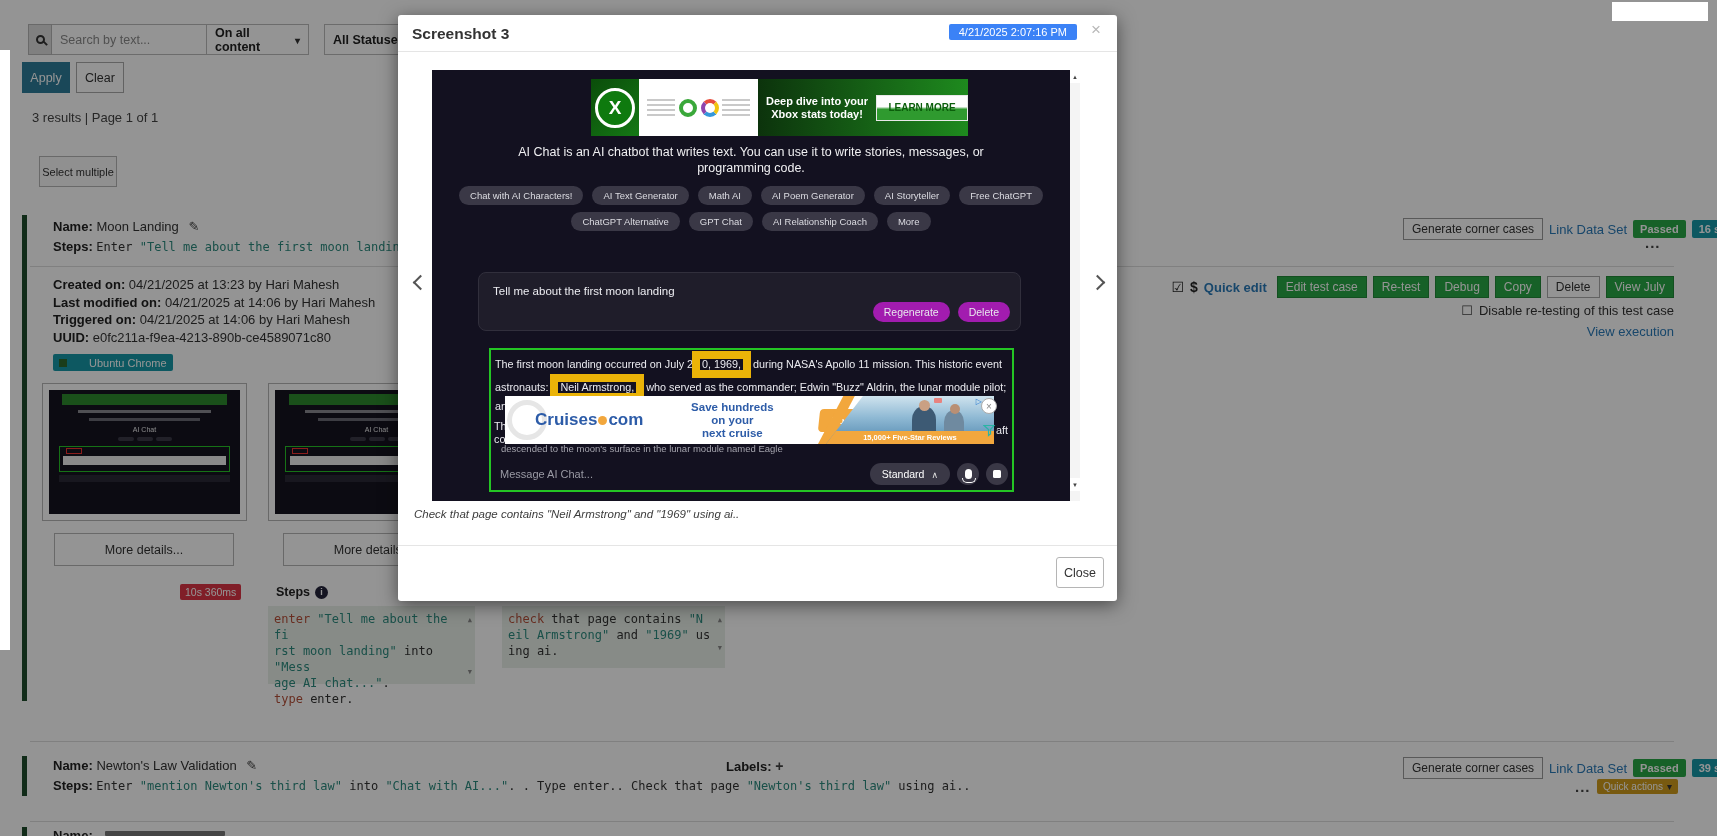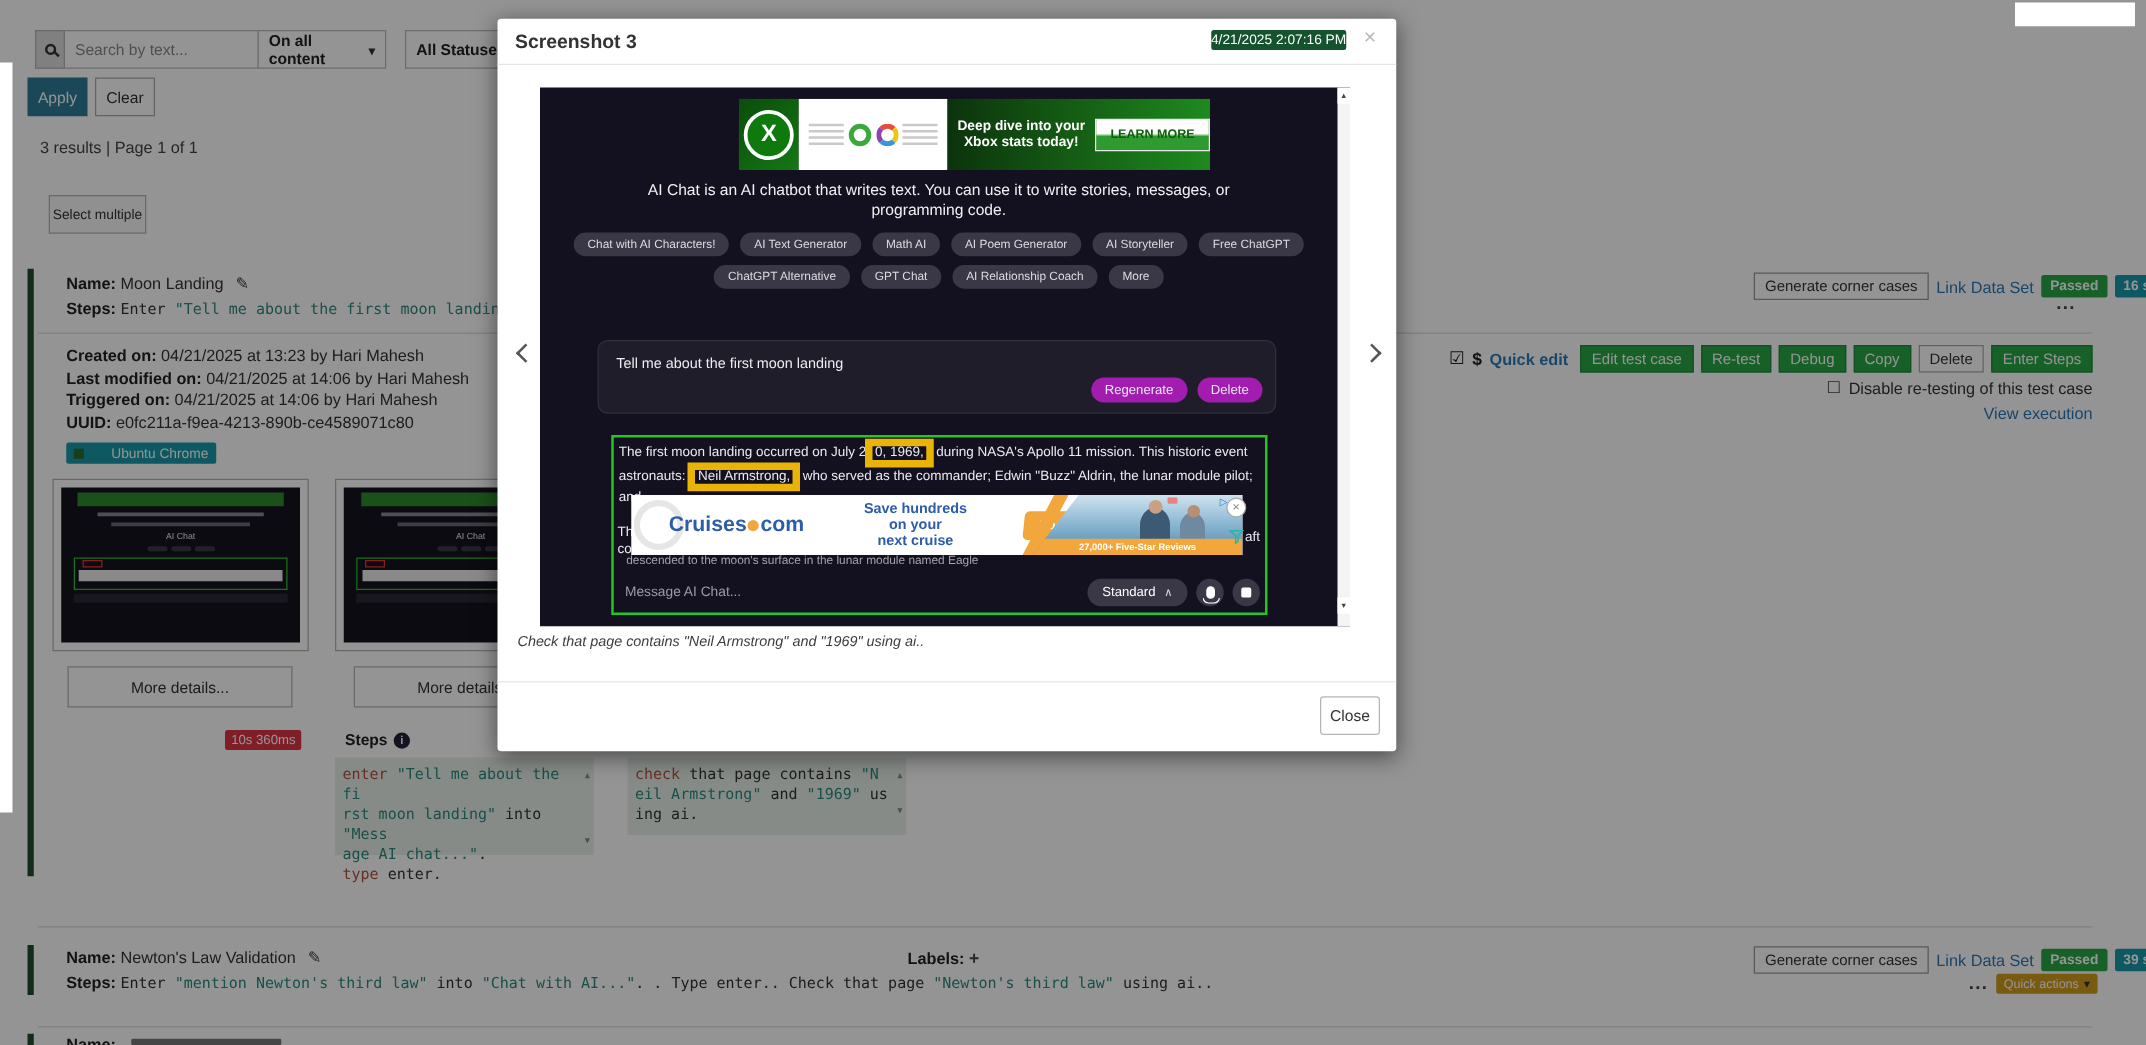--- a/index.html
+++ b/index.html
@@ -66,21 +66,21 @@
 .code-card{position:absolute;background:#e9f0e9;padding:5px 14px 5px 6px;line-height:16px}
 .scroll-up::after{content:"▲";font-size:7px;color:#8a8a8a}
 .scroll-down::after{content:"▼";font-size:7px;color:#8a8a8a}
 .plus-ic::after{content:"+";font-weight:bold;font-size:14px;color:#444}
 .btn-quickact{position:absolute;background:#cf9b1d;color:#fff;border:none;font-size:10px;padding:2px 6px;border-radius:2px;cursor:pointer;display:flex;align-items:center;gap:4px}
 .smudge{position:absolute;background:#777;height:5px;border-radius:1px}
 
 .overlay{position:absolute;left:0;top:0;width:1717px;height:836px;background:rgba(0,0,0,0.42);z-index:50}
 .modal{position:absolute;left:398px;top:15px;width:719px;height:586px;background:#fff;border-radius:3px;z-index:100;box-shadow:0 4px 18px rgba(0,0,0,.5)}
 .modal-title{position:absolute;left:14px;top:10px;font-size:15.5px;font-weight:bold;color:#333}
-.modal-badge{position:absolute;right:40px;top:9px;background:#14532d;color:#fff;font-size:11px;padding:2px 0;border-radius:2px}
+.modal-badge{position:absolute;right:40px;top:9px;background:#3b82f6;color:#fff;font-size:11px;padding:2px 10px;border-radius:2px}
 .modal-x{position:absolute;right:16px;top:5px;color:#b8b8b8;font-size:17px;cursor:pointer}
 .modal-x::after{content:"×"}
 .hdr-div{position:absolute;left:0;top:36px;width:100%;height:1px;background:#e5e5e5}
 .shot{position:absolute;left:34px;top:55px;width:648px;height:431px;background:#131120;overflow:hidden}
 .chev{width:11px;height:11px;border-left:2px solid #555;border-bottom:2px solid #555;cursor:pointer}
 .chev-left{transform:rotate(45deg)}
 .chev-right{transform:rotate(225deg)}
 .sb-track{position:absolute;right:0;top:0;width:10px;height:100%;background:#f4f4f4}
 .sb-btn{position:absolute;right:0;width:10px;height:13px;background:#fff;display:flex;align-items:center;justify-content:center;cursor:pointer}
 
@@ -98,21 +98,21 @@
 .shot-desc{position:absolute;left:0;top:74px;width:638px;text-align:center;color:#f0f0f2;font-size:12.5px;line-height:16px}
 .chips{position:absolute;left:0;top:116px;width:638px;display:flex;flex-direction:column;gap:7px;align-items:center}
 .chiprow{display:flex;gap:9px;justify-content:center}
 .chip{background:#3a3846;color:#dcdce2;font-size:9.5px;padding:4px 11px;border-radius:12px;white-space:nowrap;cursor:pointer}
 .ucard{position:absolute;left:46px;top:202px;width:543px;height:59px;background:#1f1d2a;border:1px solid #312f3c;border-radius:8px}
 .ucard-text{position:absolute;left:14px;top:12px;font-size:11.5px;color:#ececf1}
 .ucard-btns{position:absolute;right:10px;bottom:8px;display:flex;gap:8px}
 .dpill{background:#a21caf;color:#e8e8ee;font-size:10.5px;padding:4px 11px;border-radius:12px;cursor:pointer;white-space:nowrap}
 .greenbox{position:absolute;left:57px;top:278px;width:525px;height:144px;border:2px solid #24c524}
 .resp{position:absolute;left:4px;top:3px;font-size:10.8px;line-height:14.2px;color:#eaeaef;white-space:nowrap}
-.redframe{display:inline-block;border:6px solid #eab308;padding:0 2px;margin:-2px -1px;line-height:11px}
+.redframe{display:inline-block;border:8px solid #eab308;padding:0 2px;margin:-2px -1px;line-height:11px}
 .frag{position:absolute;font-size:10.8px;color:#eaeaef}
 .partial-line{position:absolute;left:10px;top:93px;width:478px;font-size:9.5px;color:#bcbcc4;opacity:.85;white-space:nowrap;overflow:hidden}
 
 .ad{position:absolute;left:14px;top:46px;width:489px;height:48px;background:#fff;display:flex;align-items:center;overflow:visible}
 .bulb{position:absolute;left:2px;top:4px;width:40px;height:40px;border:5px solid #e6e6e6;border-radius:50%}
 .ad-brand{margin-left:30px;font-weight:bold;font-size:17px;color:#2d5ca8;position:relative;white-space:nowrap}
 .ad-dot{display:inline-block;width:9px;height:9px;border-radius:50%;background:#f2a73d;margin:0 1px}
 .ad-head{margin-left:34px;width:110px;text-align:center;color:#2d5ca8;font-weight:bold;font-size:11.5px;line-height:13px}
 .ad-cta{margin-left:32px;width:72px;height:23px;background:#f2a73d;color:#fff;font-size:10px;font-weight:bold;display:flex;align-items:center;justify-content:center;border-radius:4px;transform:skewX(-6deg);cursor:pointer}
 .ad-photo{position:absolute;right:0;top:0;width:168px;height:48px;clip-path:polygon(22% 0,100% 0,100% 100%,0 100%);background:linear-gradient(180deg,#cfe3ee 0%,#8fb9d4 45%,#4f86ad 100%)}
@@ -189,21 +189,21 @@
 
   <div class="cluster" style="right:43px;top:276px">
     <span class="cb cb-checked"></span>
     <span class="dollar">$</span>
     <span class="link" style="font-weight:bold;margin-right:4px">Quick edit</span>
     <button class="btn-green">Edit test case</button>
     <button class="btn-green">Re-test</button>
     <button class="btn-green">Debug</button>
     <button class="btn-green">Copy</button>
     <button class="btn-white">Delete</button>
-    <button class="btn-green">Enter Steps</button>
+    <button class="btn-green">View July</button>
   </div>
   <div class="cluster" style="right:43px;top:301px;gap:6px">
     <span class="cb"></span>
     <span style="font-size:13px;color:#333">Disable re-testing of this test case</span>
   </div>
   <div class="abs" style="right:43px;top:322px">
     <span class="link">View execution</span>
   </div>
 
   <div class="env-badge">
@@ -402,21 +402,21 @@
           </div>
           <div class="ad-cta">Book now</div>
           <div class="pslant"></div>
           <div class="ad-photo">
             <span class="adchoice">▷</span>
             <div class="person" style="right:58px;top:10px;width:24px;height:28px;background:#3d5a74"></div>
             <div class="person" style="right:64px;top:4px;width:11px;height:11px;border-radius:50%;background:#caa083"></div>
             <div class="person" style="right:30px;top:14px;width:20px;height:24px;background:#6f8aa0"></div>
             <div class="person" style="right:34px;top:8px;width:10px;height:10px;border-radius:50%;background:#b98f74"></div>
             <div class="person" style="right:52px;top:2px;width:8px;height:5px;border-radius:1px;background:#e8837f"></div>
-            <div class="ad-reviews">27,000+ Five-Star Reviews</div>
+            <div class="ad-reviews">15,000+ Five-Star Reviews</div>
           </div>
           <div class="ad-x">×</div>
           <div class="funnel">
             <svg width="13" height="13" viewBox="0 0 13 13">
                 <path d="M1 1.5 H11 L7.5 5.5 V10 L5.5 11.5 V5.5 Z" fill="none" stroke="#2ab5a5" stroke-width="1.2"></path>
               </svg>
           </div>
         </div>
 
         <div class="inputbar">

